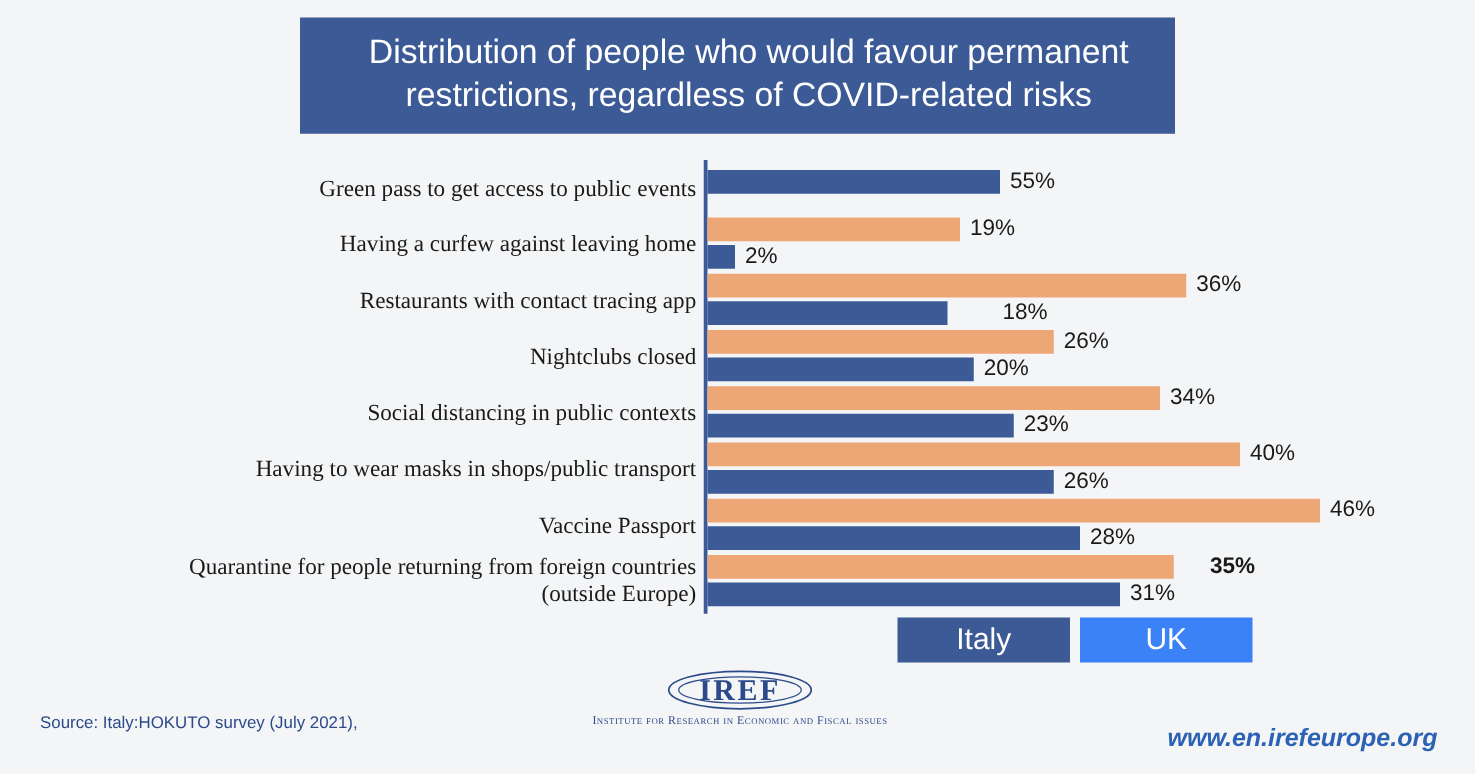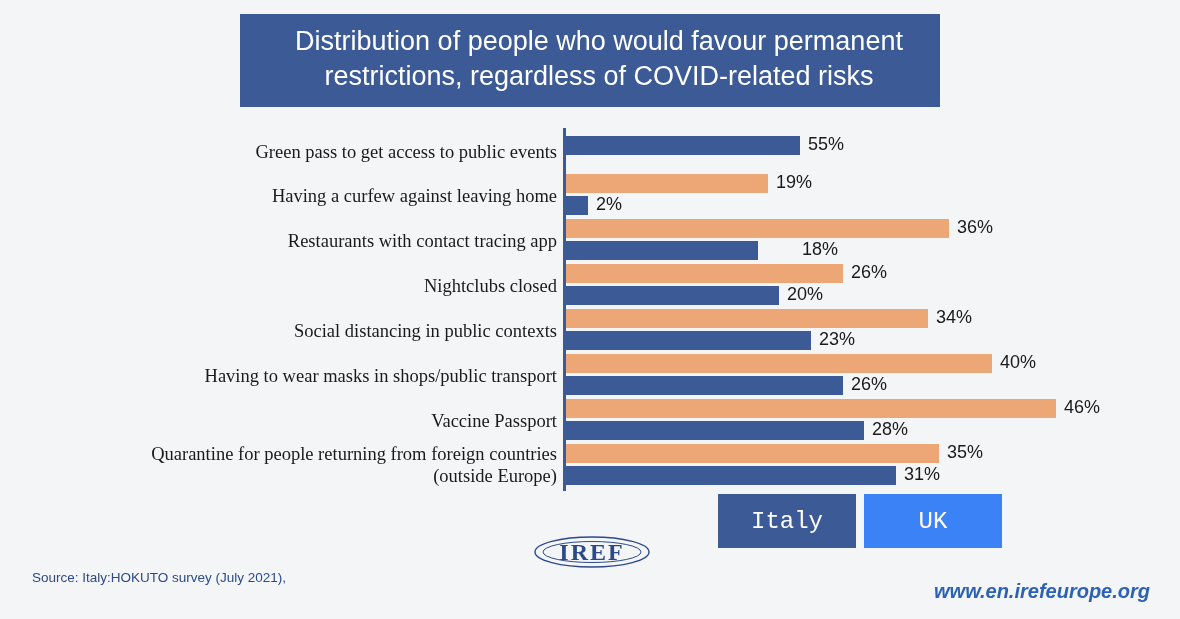--- a/index.html
+++ b/index.html
@@ -92,27 +92,27 @@
   
   #legend {
     position: absolute;
     left: 718px;
     top: 494px;
     display: flex;
     gap: 8px;
   }
   .legend-item {
     width: 138px;
-    height: 54px;
+    height: 36px;
     display: flex;
     align-items: center;
     justify-content: center;
     color: #ffffff;
     font-size: 24px;
-    font-family: Liberation Mono, monospace;
+    font-family: Liberation Sans, sans-serif;
   }
   .legend-item.italy { background: #3c5a96; }
   .legend-item.uk    { background: #3b82f6; }
 
   
   #source {
     position: absolute;
     left: 32px;
     top: 568px;
     font-size: 13.5px;
@@ -251,21 +251,21 @@
         <div class="bar-val" style="left:306px;">28%</div>
       </div>
     </div>
   </div>
 
   <div class="cat-group" style="top:322px;">
     <div class="cat-label" style="top:0px;font-family:Liberation Serif, serif;">Quarantine for people returning from foreign countries (outside Europe)</div>
     <div class="bars">
       <div class="bar-row">
         <div class="bar uk" style="width:373px;"></div>
-        <div class="bar-val" style="left:381px;">35%</div>
+        <div class="bar-val" style="left:402px;font-weight:bold;">35%</div>
       </div>
       <div class="bar-row">
         <div class="bar italy" style="width:330px;"></div>
         <div class="bar-val" style="left:338px;">31%</div>
       </div>
     </div>
   </div>
 </div>
 
 <div id="legend">
@@ -276,15 +276,16 @@
 <div id="source">
   <div>Source: Italy:HOKUTO survey (July 2021),</div>
 </div>
 
 <div id="logo">
   <svg id="logo-mark" width="120" height="36" viewBox="0 0 120 36">
     <ellipse cx="60" cy="18" rx="57" ry="15" fill="none" stroke="#2c4a8a" stroke-width="1.4"></ellipse>
     <ellipse cx="60" cy="18" rx="49" ry="10.5" fill="none" stroke="#2c4a8a" stroke-width="1"></ellipse>
     <text x="60" y="26" text-anchor="middle" font-family="Liberation Serif, serif" font-size="24" font-weight="bold" fill="#2c4a8a" letter-spacing="2">IREF</text>
   </svg>
+  <span id="logo-tagline">Institute for Research in Economic and Fiscal issues</span>
 </div>
 
 <div id="website">www.en.irefeurope.org</div>
 
 </body></html>

